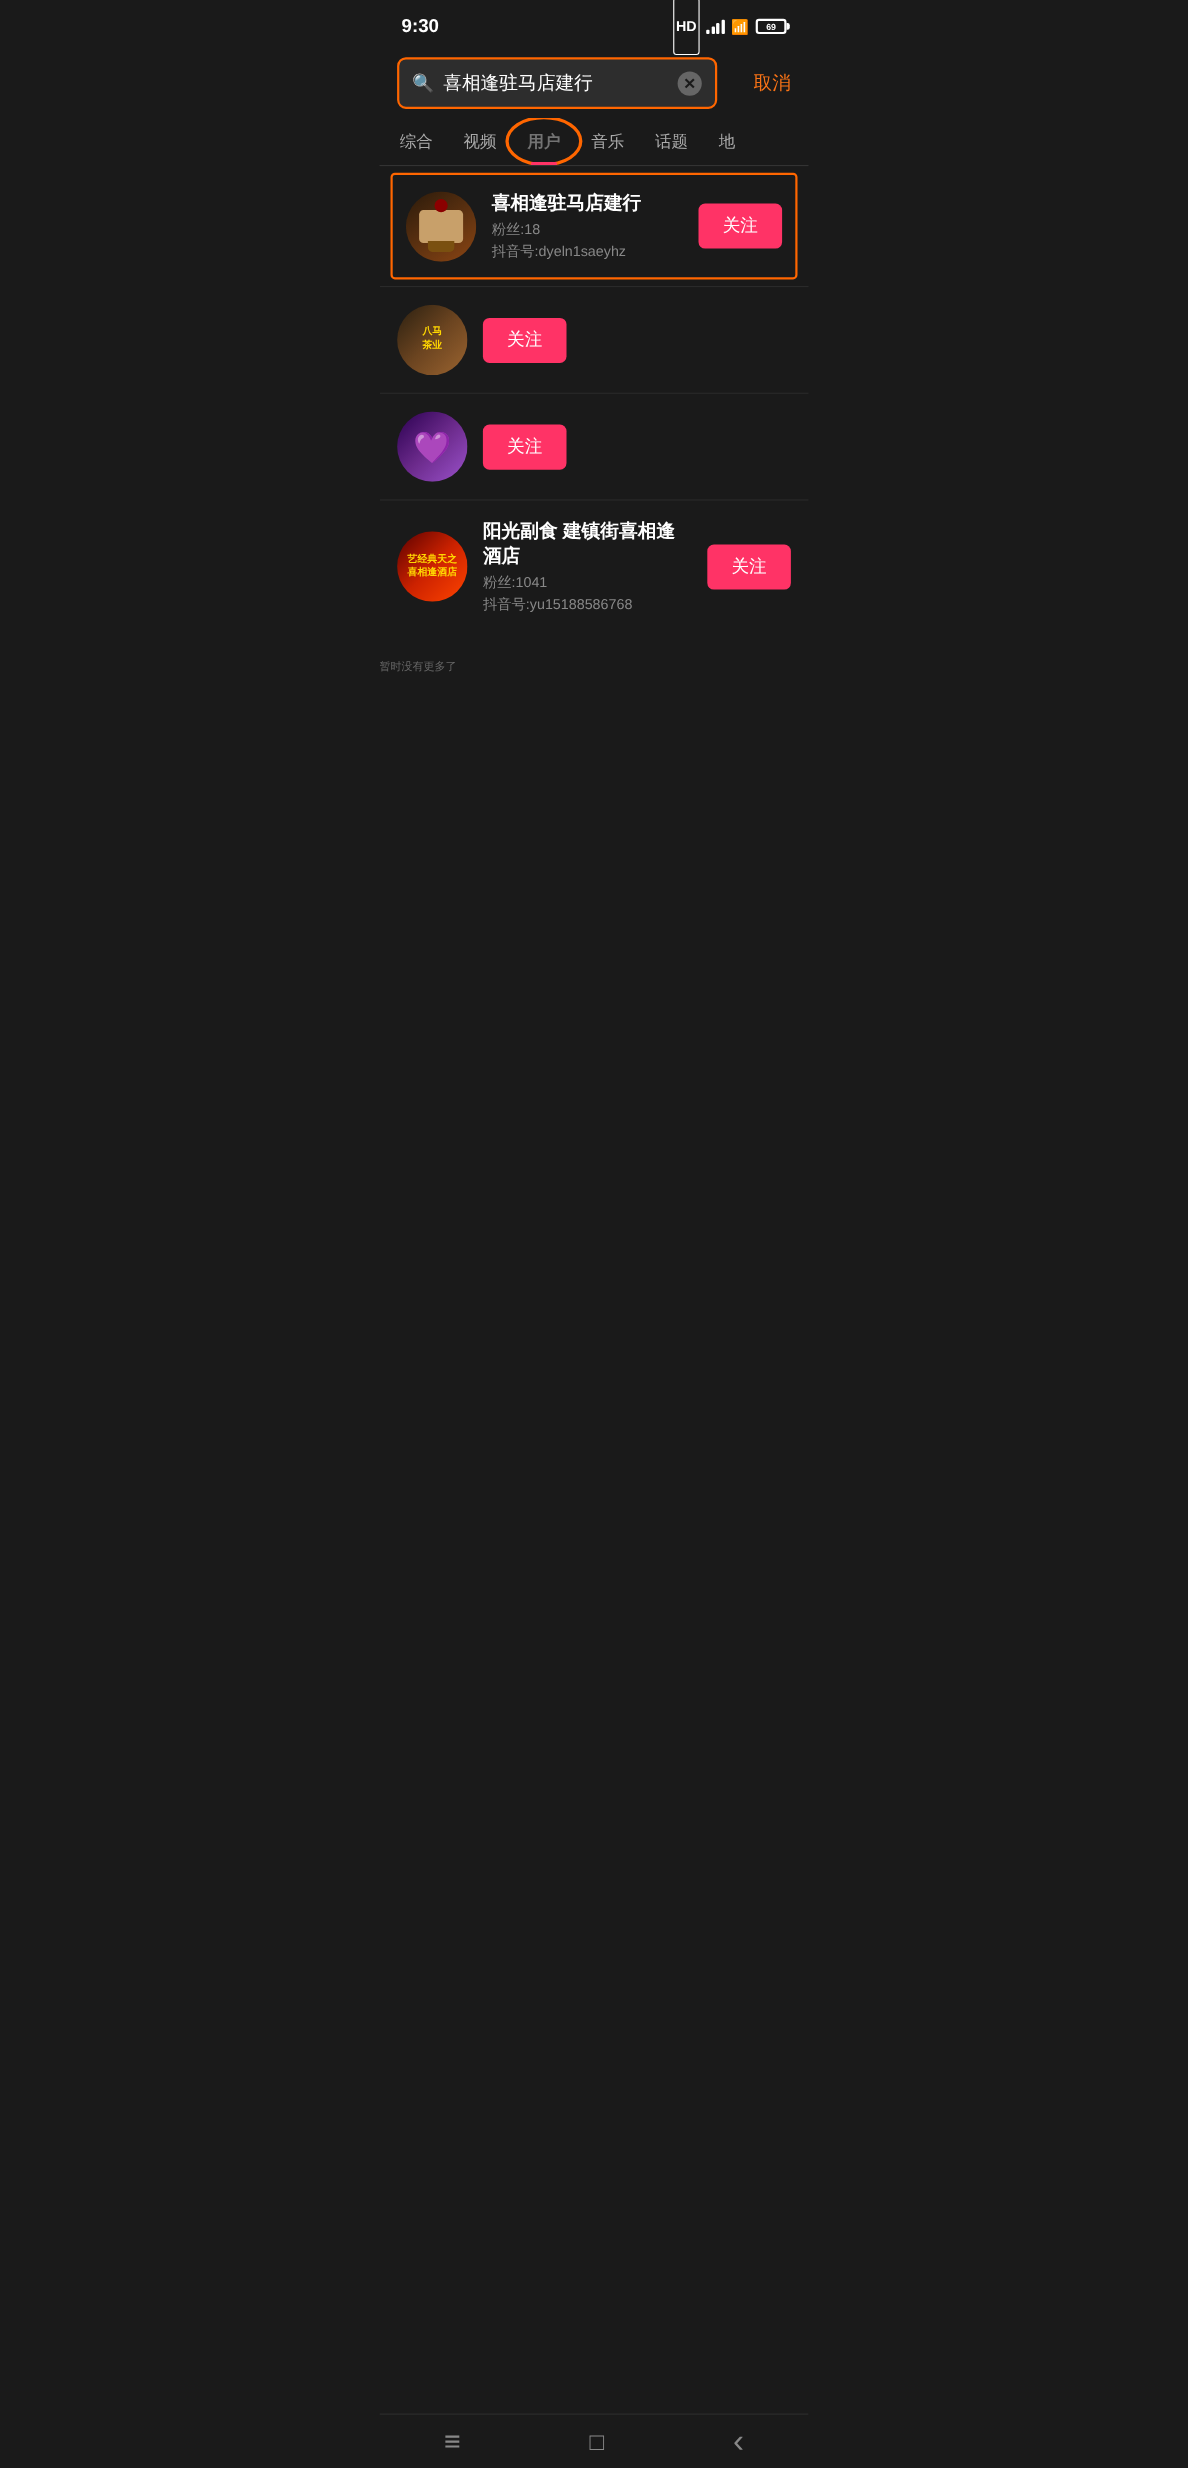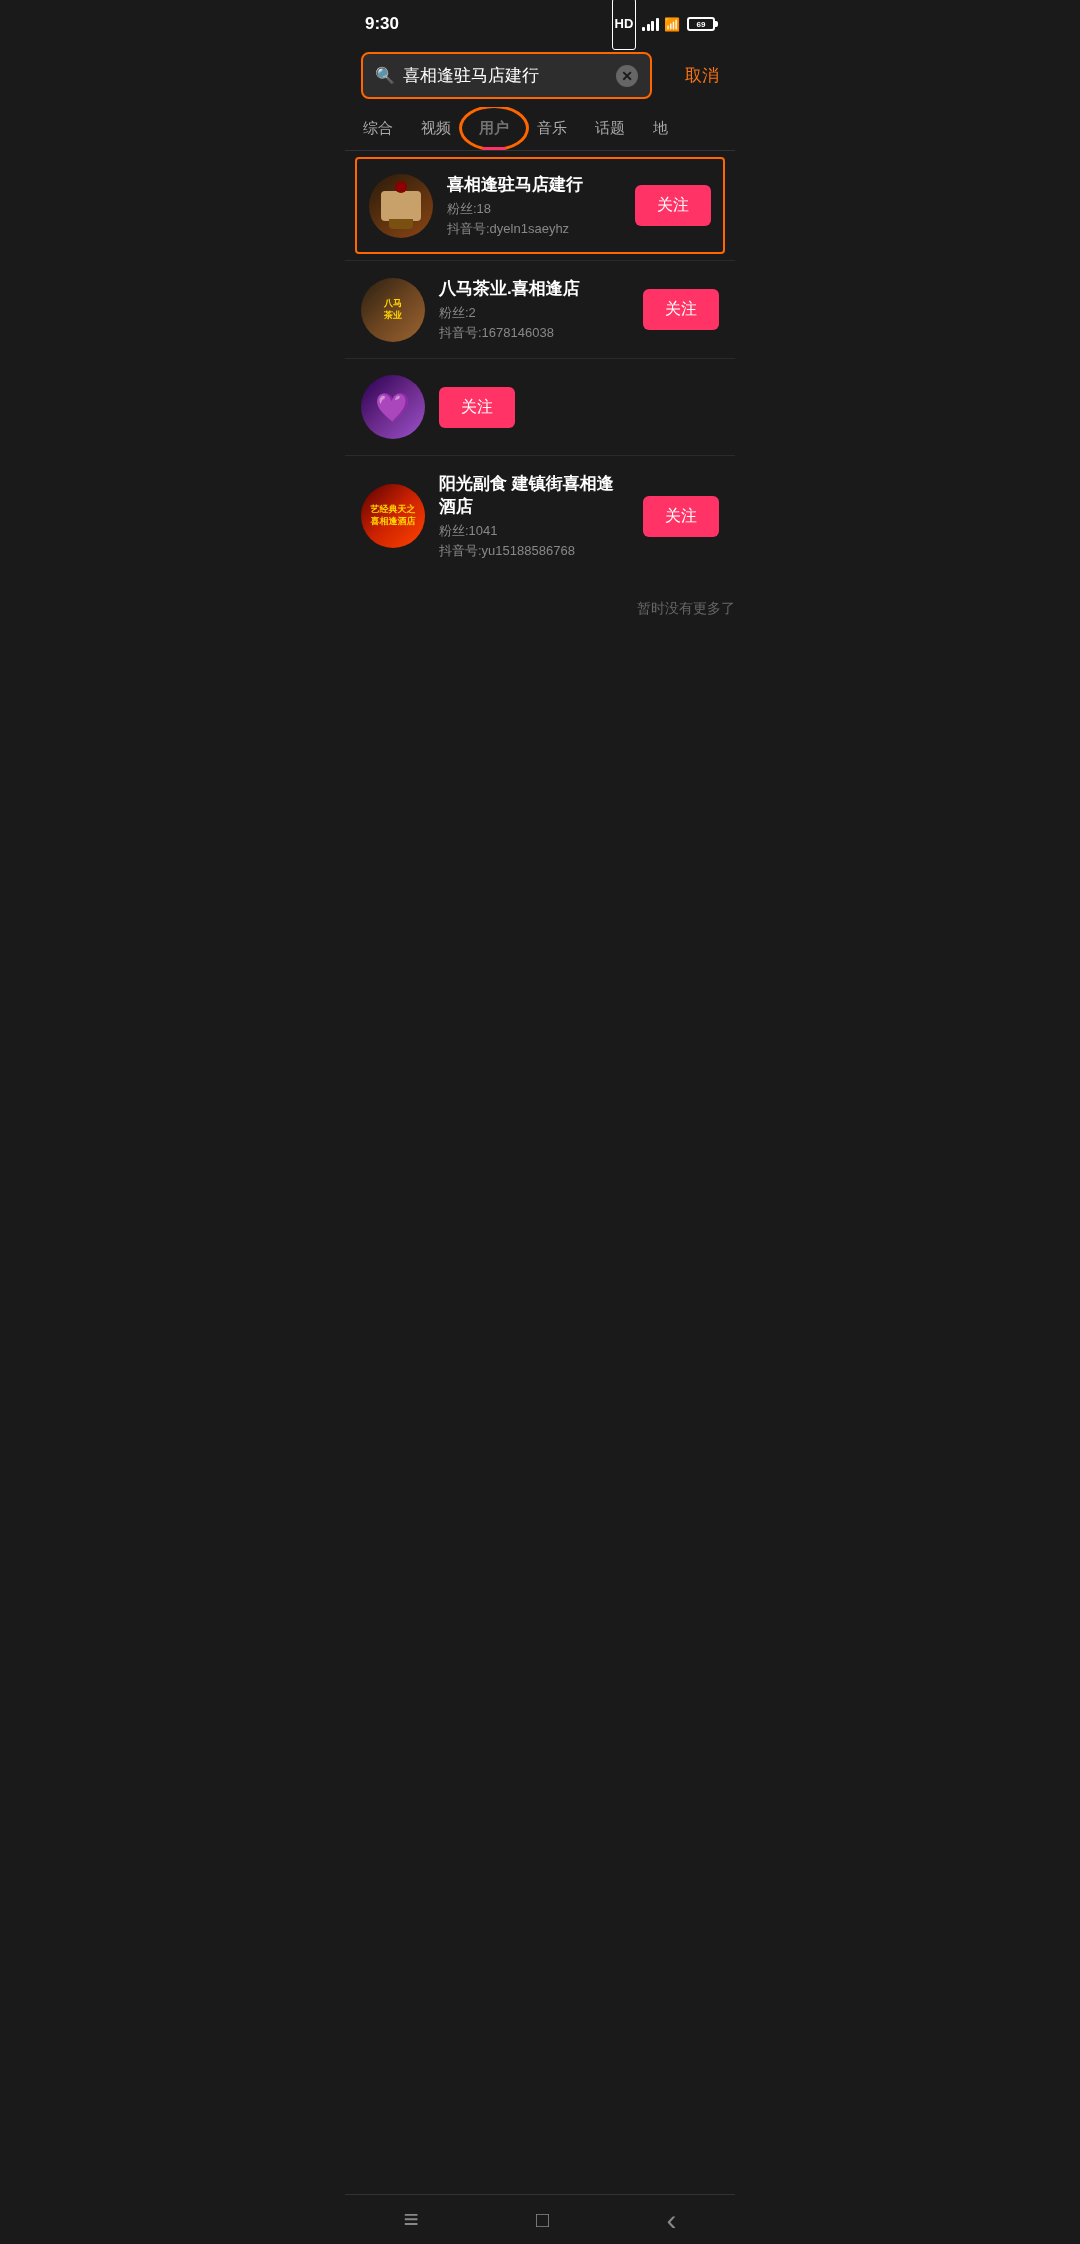--- a/index.html
+++ b/index.html
@@ -259,23 +259,23 @@
       border: none;
       border-radius: 6px;
       padding: 10px 22px;
       font-size: 16px;
       font-weight: 500;
       cursor: pointer;
       flex-shrink: 0;
     }
 
     .no-more {
-      text-align: right;
+      text-align: left;
       color: #666;
-      font-size: 14px;
+      font-size: 10px;
       padding: 24px 0 32px;
     }
 
     
     .nav-bar {
       position: fixed;
       bottom: 0;
       left: 50%;
       transform: translateX(-50%);
       width: 390px;
@@ -439,30 +439,25 @@
     <div class="user-info">
       <div class="user-name">喜相逢驻马店建行</div>
       <div class="user-fans">粉丝:18</div>
       <div class="user-id">抖音号:dyeln1saeyhz</div>
     </div>
     <button class="follow-btn">关注</button>
   </div>
 
   <div class="user-item">
     <div class="avatar avatar-2">
-      <div style="width:100%;height:100%;background:linear-gradient(135deg,#2a1f10,#6B4420,#9B6430);display:flex;align-items:flex-end;justify-content:center;">
+      <div style="width:100%;height:100%;background:linear-gradient(135deg,#2a1f10,#6B4420,#9B6430);display:flex;align-items:flex-end;justify-content:center;font-family:Liberation Mono, monospace;">
         <div class="avatar-shop">
           <div style="font-size:9px;color:#ffd700;text-align:center;line-height:1.3;">八马<br>茶业</div>
         </div>
       </div>
-    </div>
-    <div class="user-info">
-      <div class="user-name">八马茶业.喜相逢店</div>
-      <div class="user-fans">粉丝:2</div>
-      <div class="user-id">抖音号:1678146038</div>
     </div>
     <button class="follow-btn">关注</button>
   </div>
 
   <div class="user-item">
     <div class="avatar avatar-3">
       <div style="width:100%;height:100%;background:linear-gradient(135deg,#2a0050,#6B2A8B,#9B52CB);display:flex;align-items:center;justify-content:center;">
         <div class="avatar-flower">💜</div>
       </div>
     </div>

